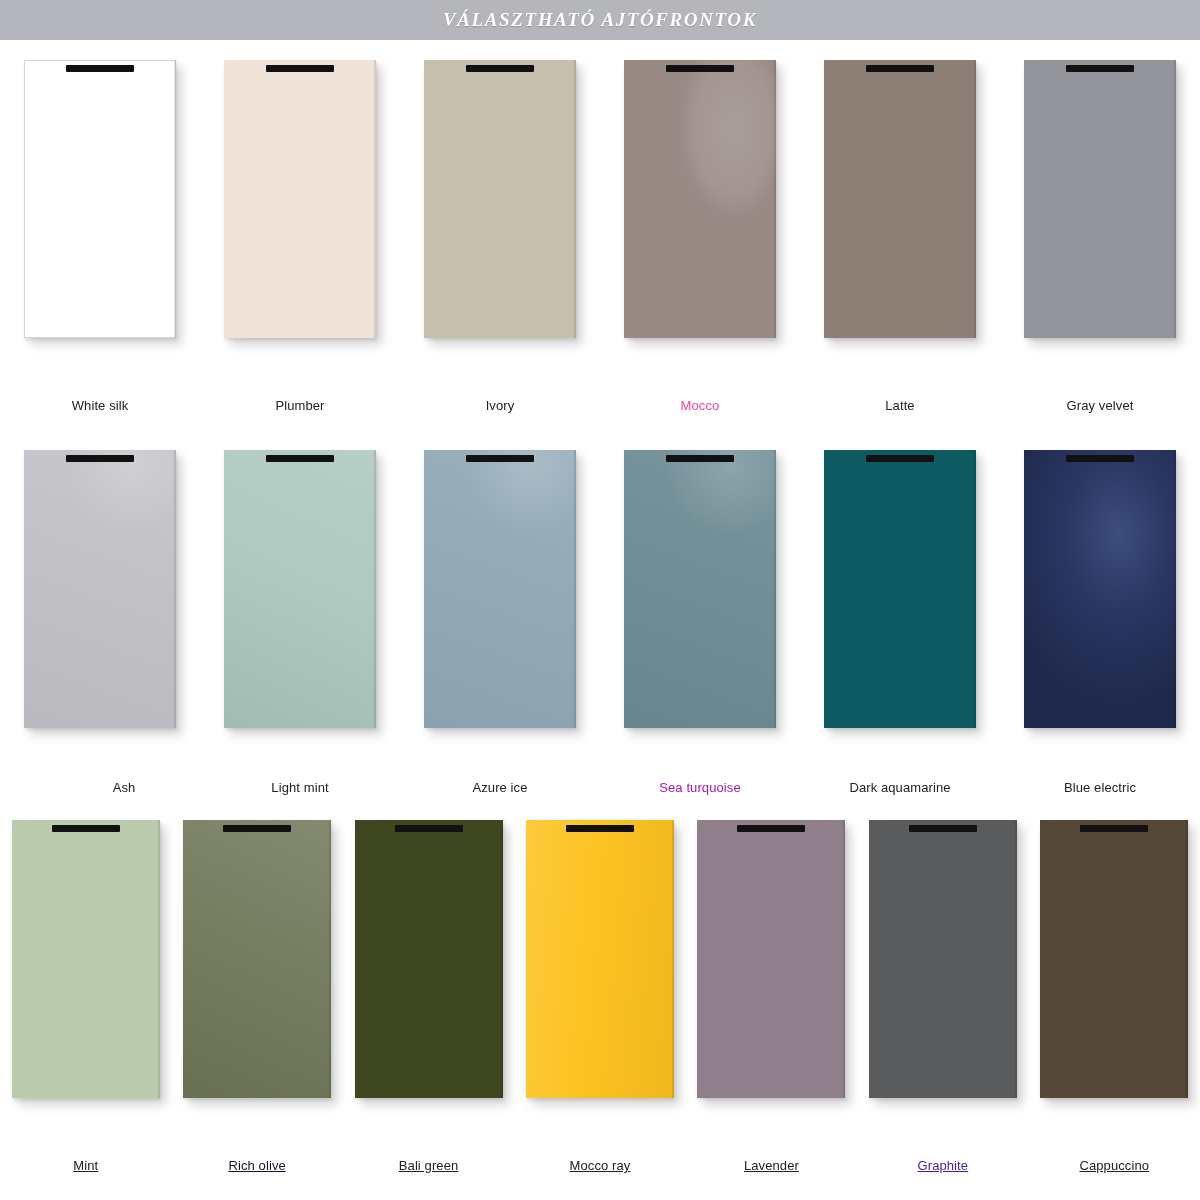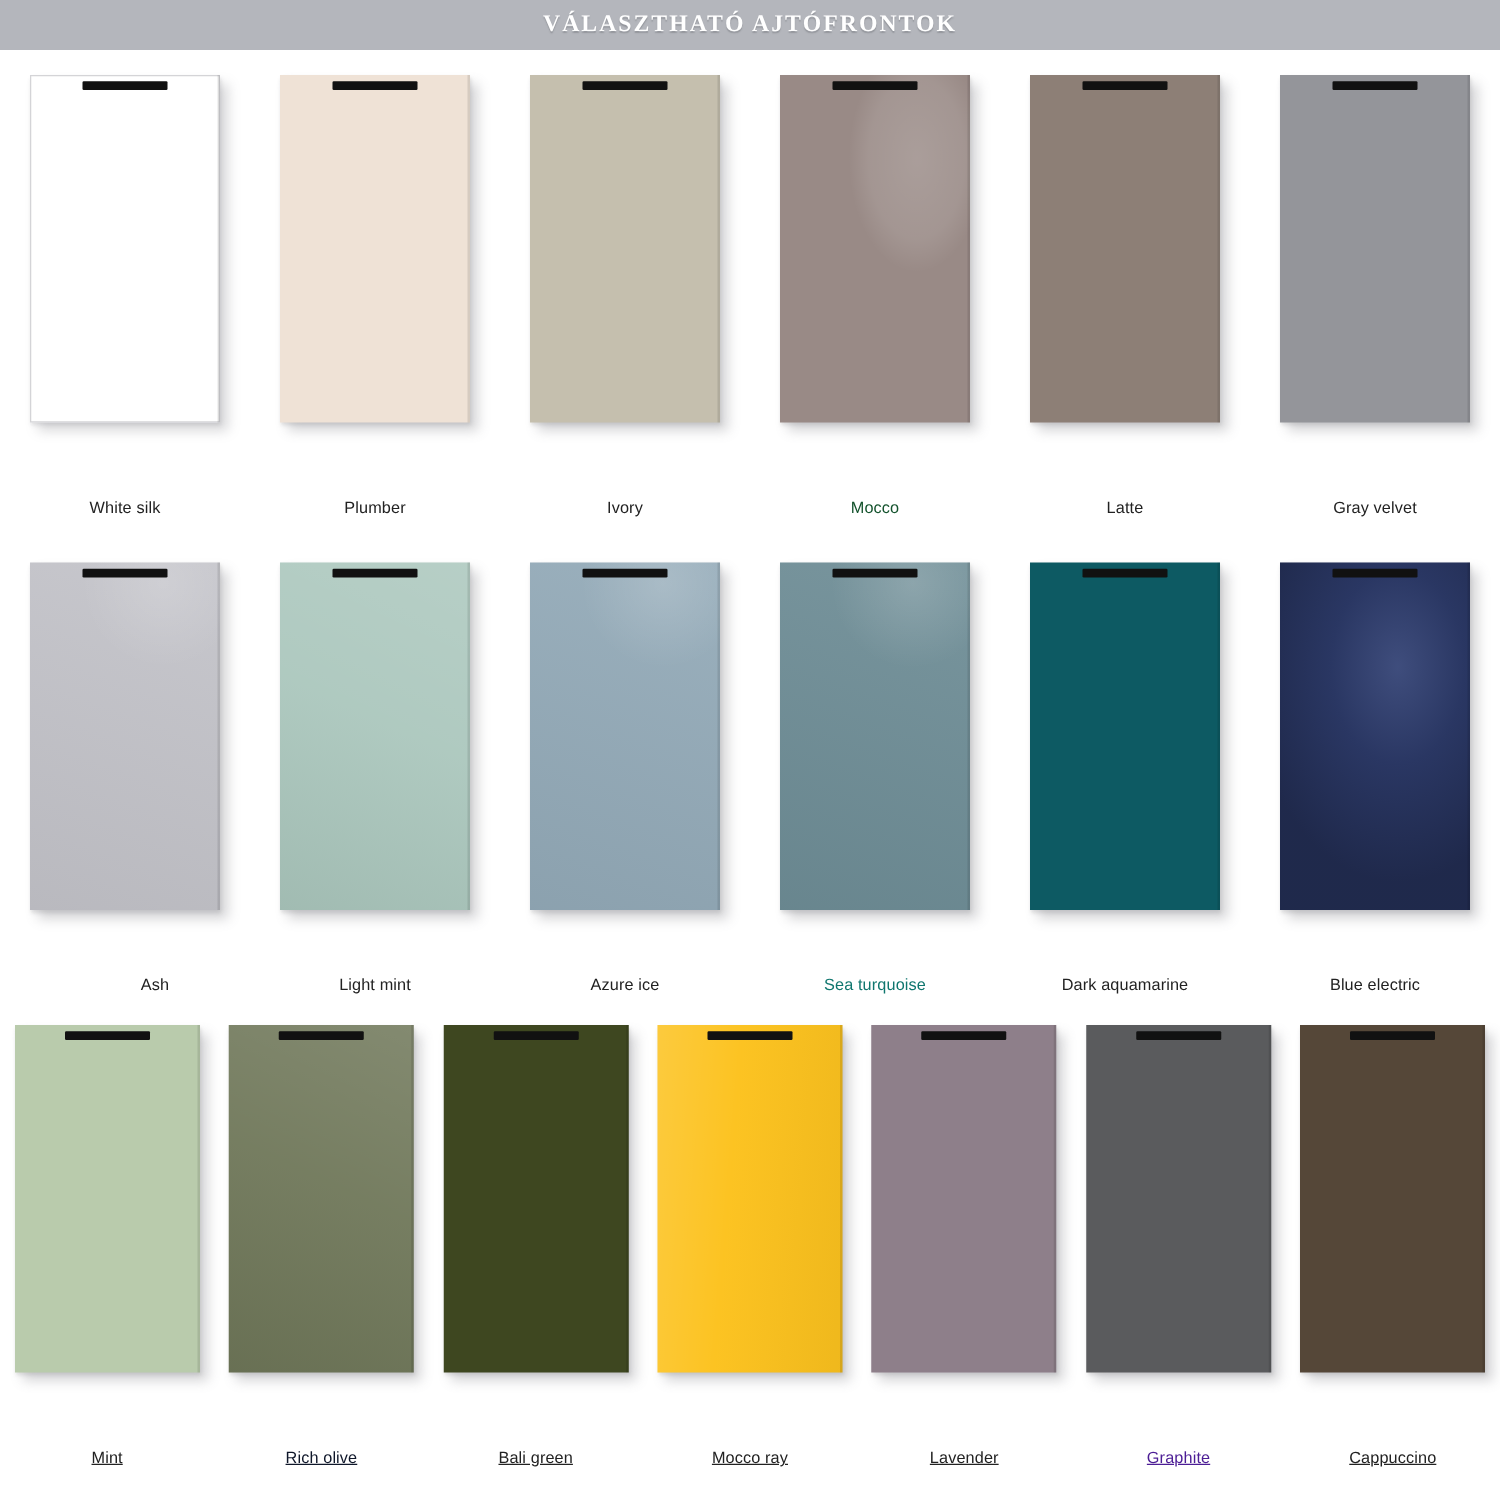--- a/index.html
+++ b/index.html
@@ -28,20 +28,21 @@
     justify-content: center;
   }
   #header-title {
     font-family: "Liberation Serif", serif;
     font-size: 19px;
     font-weight: bold;
     letter-spacing: 1.6px;
     color: #ffffff;
     white-space: nowrap;
     text-shadow: 0 1px 1px rgba(90,92,97,0.35);
+    font-style: italic;
   }
 
   
   .swatch-row {
     position: absolute;
     left: 0;
     width: 1200px;
     display: flex;
   }
   #row-1 { top: 60px;  height: 365px; }
@@ -165,21 +166,21 @@
       <div class="swatch-label" style="color: rgb(34, 34, 34);">Ivory</div>
     </div>
     <div class="swatch-cell">
       <div class="panel-wrap">
         <div class="panel" style="background: rgb(153, 138, 134);">
           <div class="panel-sheen" style="background-image: radial-gradient(46% 42% at 72% 24%, rgba(255, 255, 255, 0.17) 0%, rgba(255, 255, 255, 0.1) 55%, rgba(255, 255, 255, 0) 78%);"></div>
           <div class="panel-edge"></div>
           <div class="handle" style="background: rgb(17, 17, 17);"></div>
         </div>
       </div>
-      <div class="swatch-label" style="color: #14532d;">Mocco</div>
+      <div class="swatch-label" style="color: #ec4899;">Mocco</div>
     </div>
     <div class="swatch-cell">
       <div class="panel-wrap">
         <div class="panel" style="background: rgb(141, 127, 118);">
           <div class="panel-sheen" style="background-image: none;"></div>
           <div class="panel-edge"></div>
           <div class="handle" style="background: rgb(17, 17, 17);"></div>
         </div>
       </div>
       <div class="swatch-label" style="color: rgb(34, 34, 34);">Latte</div>
@@ -227,21 +228,21 @@
       <div class="swatch-label" style="color: rgb(34, 34, 34);">Azure ice</div>
     </div>
     <div class="swatch-cell">
       <div class="panel-wrap">
         <div class="panel" style="background: rgb(110, 141, 150);">
           <div class="panel-sheen" style="background-image: radial-gradient(60% 34% at 70% 6%, rgba(255, 255, 255, 0.16) 0%, rgba(255, 255, 255, 0) 72%), linear-gradient(200deg, rgba(255, 255, 255, 0.07) 0%, rgba(0, 0, 0, 0.05) 100%);"></div>
           <div class="panel-edge"></div>
           <div class="handle" style="background: rgb(17, 17, 17);"></div>
         </div>
       </div>
-      <div class="swatch-label" style="color: #0f766e;">Sea turquoise</div>
+      <div class="swatch-label" style="color: #a21caf;">Sea turquoise</div>
     </div>
     <div class="swatch-cell">
       <div class="panel-wrap">
         <div class="panel" style="background: rgb(13, 90, 99);">
           <div class="panel-sheen" style="background-image: none;"></div>
           <div class="panel-edge"></div>
           <div class="handle" style="background: rgb(17, 17, 17);"></div>
         </div>
       </div>
       <div class="swatch-label" style="color: rgb(34, 34, 34);">Dark aquamarine</div>

